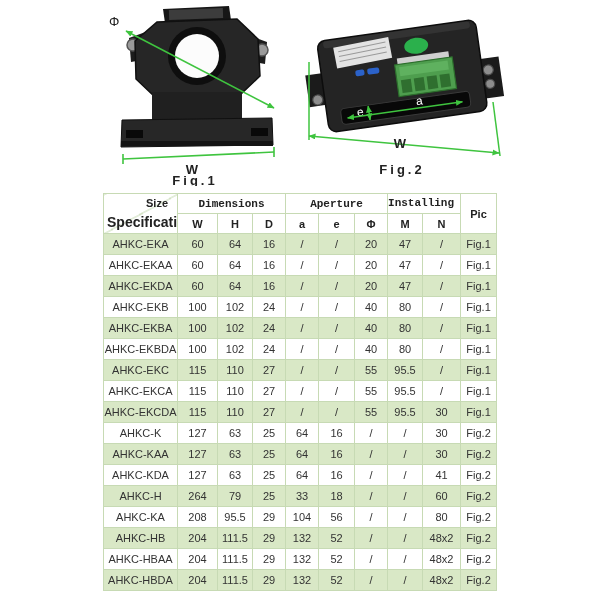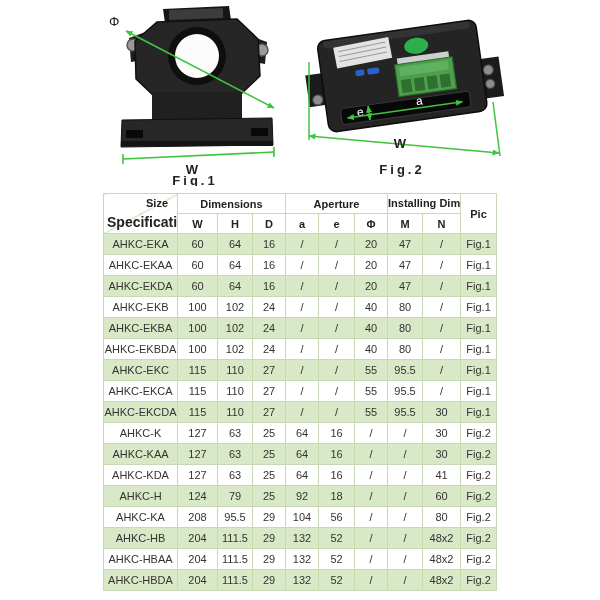--- a/index.html
+++ b/index.html
@@ -11,21 +11,21 @@
   
   table.spec{position:absolute;left:103px;top:193px;width:393px;
              border-collapse:collapse;table-layout:fixed;}
   table.spec td,table.spec th{border:1px solid #c7dab4;font-weight:400;
              font-size:11px;color:#333;text-align:center;padding:0;overflow:hidden;white-space:nowrap;}
   table.spec th{color:#222;font-weight:600;}
   table.spec thead tr{height:20px;}
   table.spec tbody tr{height:21px;}
   table.spec tbody tr.green td{background:#d9e8c6;}
   table.spec tbody td.pic{background:#fff;}
-  th.group{font-size:11px;}
+  th.group{font-size:11px;font-family:Liberation Mono, monospace;}
   th.installing{font-size:10px;line-height:1.05;white-space:normal;padding:0 2px;}
   th.corner{position:relative;font-weight:400;
      background:linear-gradient(to bottom right,#fff 49.3%,#c7dab4 49.3%,#c7dab4 50.7%,#fff 50.7%);}
   th.corner .size{position:absolute;top:3px;right:9px;font-size:11px;}
   th.corner .specification{position:absolute;bottom:3px;left:3px;font-size:14px;}
   
   text{font-family:"Liberation Sans",sans-serif;}
   .dim-label{font-size:13px;fill:#222;}
   .caption{font-size:13px;font-weight:700;fill:#222;letter-spacing:3px;}
 </style>
@@ -322,24 +322,24 @@
       <td>25</td>
       <td>64</td>
       <td>16</td>
       <td>/</td>
       <td>/</td>
       <td>41</td>
       <td class="pic">Fig.2</td>
     </tr>
         <tr class="green">
       <td>AHKC-H</td>
-      <td>124</td>
+      <td>264</td>
       <td>79</td>
       <td>25</td>
-      <td>92</td>
+      <td>33</td>
       <td>18</td>
       <td>/</td>
       <td>/</td>
       <td>60</td>
       <td class="pic">Fig.2</td>
     </tr>
         <tr>
       <td>AHKC-KA</td>
       <td>208</td>
       <td>95.5</td>

